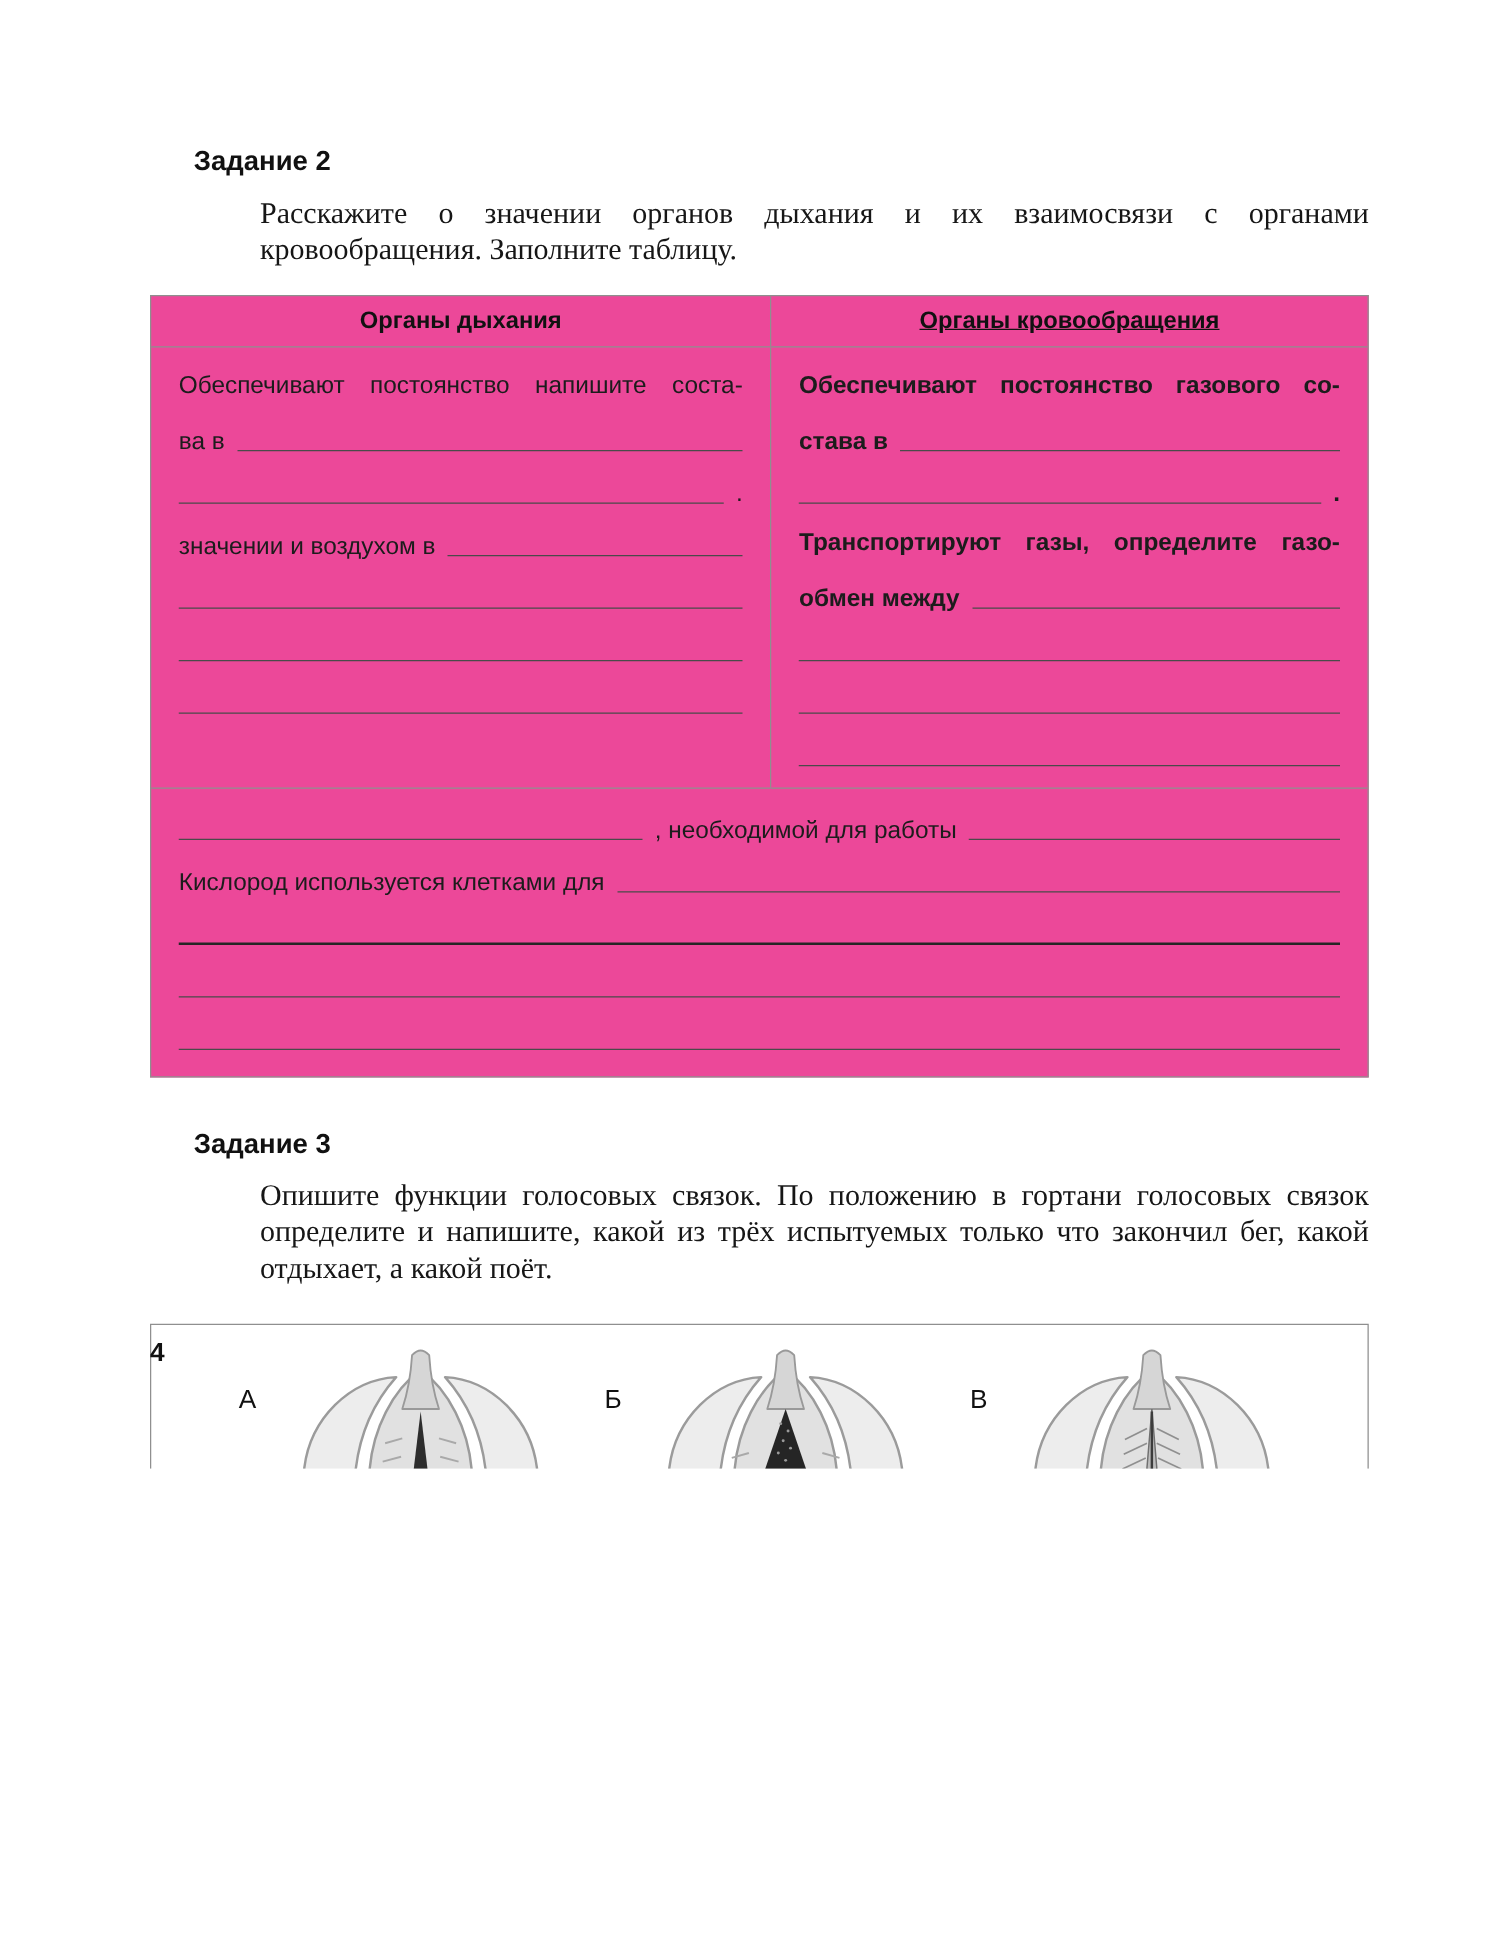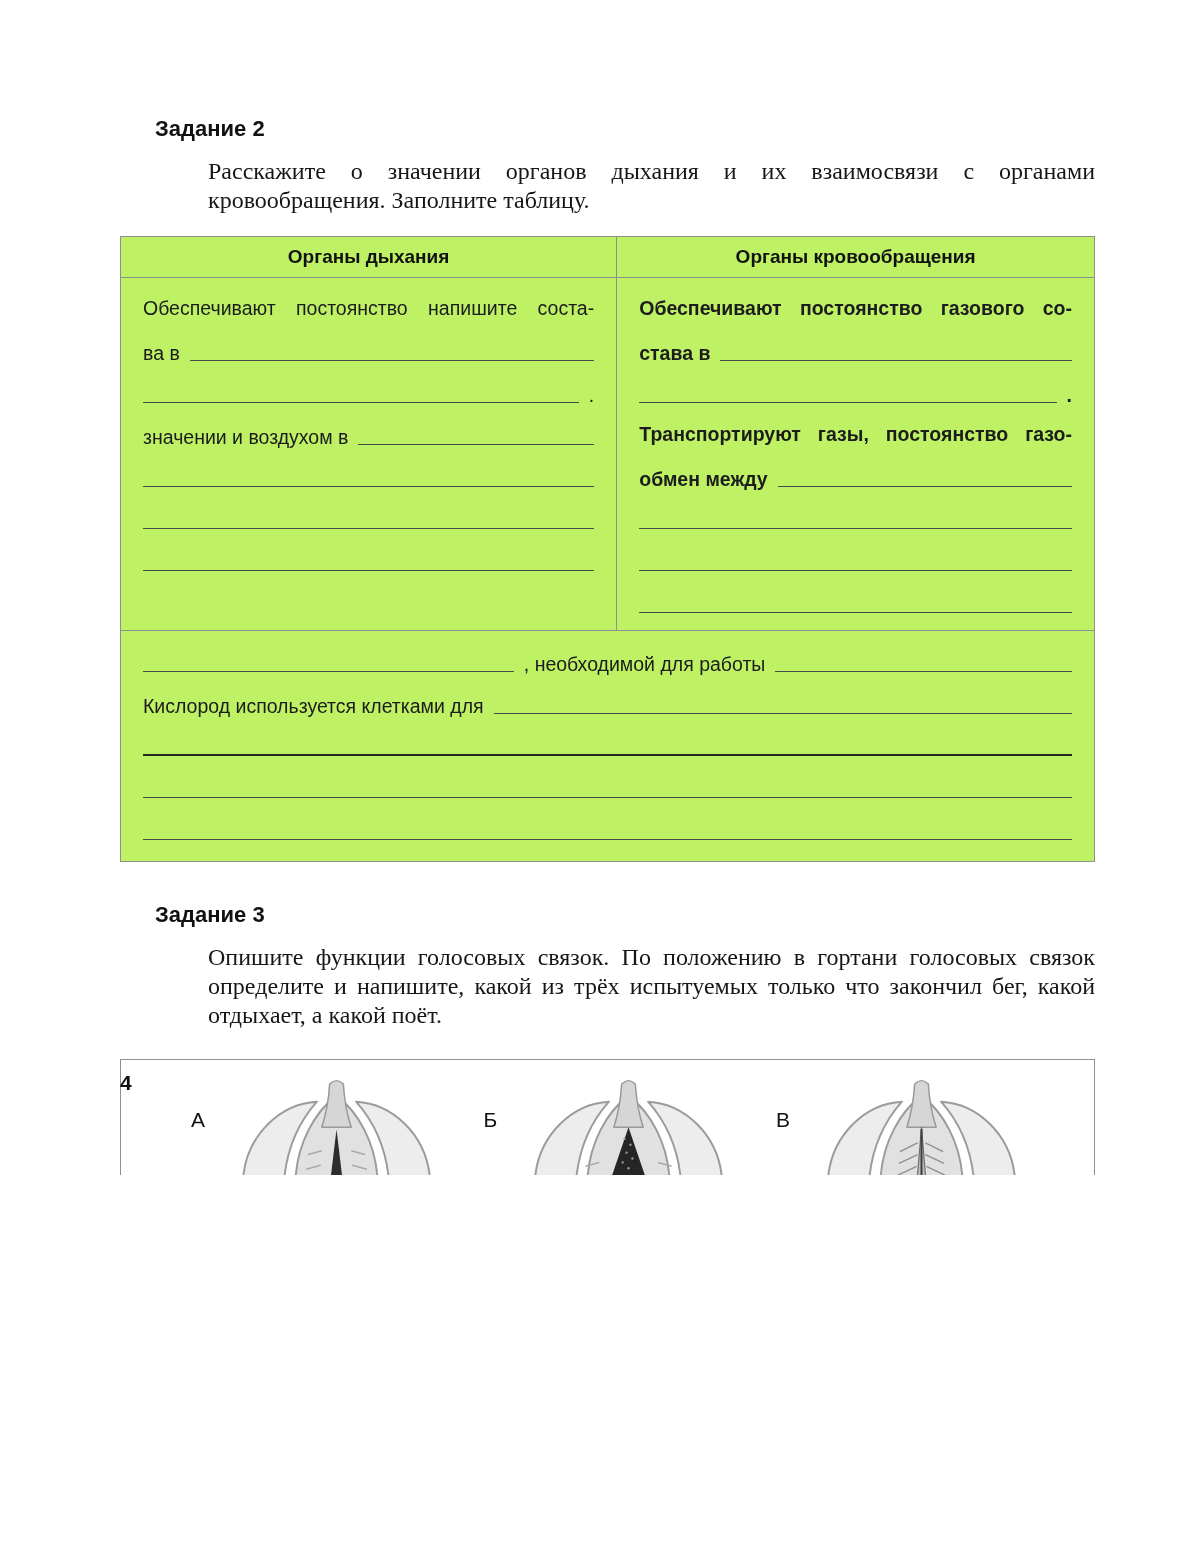--- a/index.html
+++ b/index.html
@@ -28,29 +28,29 @@
     line-height:29px;
     margin-left:88px;
     text-align:justify;
     color:#161616;
     margin-bottom:21px;
   }
   
   .wtable {
     border:1.5px solid #8f8f8f;
     width:100%;
-    background:#bef264;
+    background:#ec4899;
   }
   .thead { display:flex; border-bottom:1.5px solid #8f8f8f; }
   .th {
     height:40px; display:flex; align-items:center; justify-content:center;
     font-weight:bold; font-size:19px; color:#111;
   }
   .th.c1 { width:51%; border-right:1.5px solid #8f8f8f; }
-  .th.c2 { width:49%; }
+  .th.c2 { width:49%;text-decoration:underline; }
   .tbody { display:flex; border-bottom:1.5px solid #8f8f8f; }
   .cell { padding:10px 22px 6px 22px; }
   .cell.c1 { width:51%; border-right:1.5px solid #8f8f8f; }
   .cell.c2 { width:49%;font-weight:bold; }
   .tfoot { padding:10px 22px 10px 22px; }
 
   .wline {
     height:42px;
     display:flex;
     align-items:flex-end;
@@ -160,21 +160,21 @@
       <div class="cell c2">
         <div class="wline jline"><span>Обеспечивают постоянство газового со-</span></div>
         <div class="wline">
           <span class="txt">става в</span>
           <span class="blank"></span>
         </div>
         <div class="wline">
           <span class="blank first"></span>
           <span class="txt">.</span>
         </div>
-        <div class="wline jline"><span>Транспортируют газы, постоянство газо-</span></div>
+        <div class="wline jline"><span>Транспортируют газы, определите газо-</span></div>
         <div class="wline">
           <span class="txt">обмен между</span>
           <span class="blank"></span>
         </div>
         <div class="wline">
             <span class="blank only"></span>
           </div>
         <div class="wline">
             <span class="blank only"></span>
           </div>

